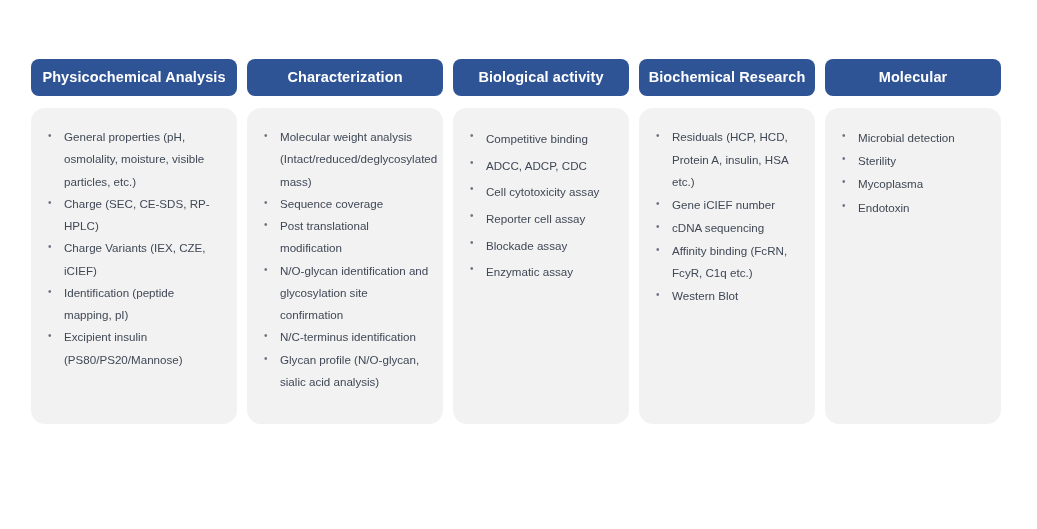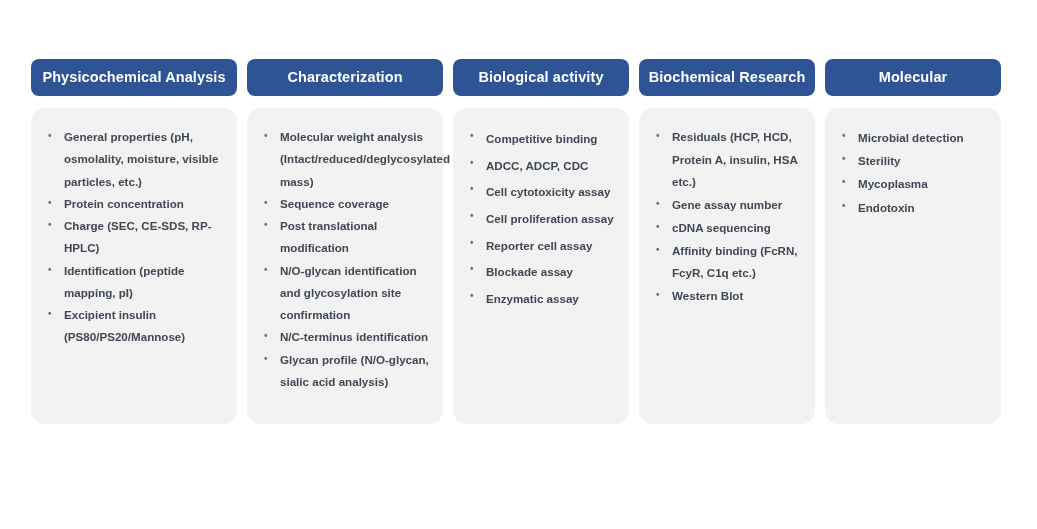--- a/index.html
+++ b/index.html
@@ -60,21 +60,20 @@
     line-height: 1.1;
     white-space: nowrap;
   }
 
   .col-body {
     margin-top: 12px;
     background: #f2f2f2;
     border-radius: 14px;
     padding: 18px 12px 18px 14px;
     min-height: 316px;
-    font-weight: bold;
   }
 
   .col-body.tall { min-height: 316px; }
 
   ul.bullets {
     list-style: none;
     margin: 0;
     padding: 0;
   }
 
@@ -108,22 +107,22 @@
 <body>
 
 <div id="board">
   <div class="columns">
 
     <div class="column c0">
       <div class="col-header">Physicochemical Analysis</div>
       <div class="col-body tall">
         <ul class="bullets">
           <li>General properties (pH, osmolality, moisture, visible particles, etc.)</li>
-          <li>Protein concentration</li>
           <li>Charge (SEC,  CE-SDS, RP-HPLC)</li>
+          <li>Charge Variants (IEX, CZE, iCIEF)</li>
           <li>Identification (peptide mapping, pI)</li>
           <li>Excipient insulin (PS80/PS20/Mannose)</li>
         </ul>
       </div>
     </div>
 
     <div class="column c1">
       <div class="col-header">Characterization</div>
       <div class="col-body tall">
         <ul class="bullets">
@@ -137,34 +136,33 @@
       </div>
     </div>
 
     <div class="column c2">
       <div class="col-header">Biological activity</div>
       <div class="col-body tall">
         <ul class="bullets">
           <li>Competitive binding</li>
           <li>ADCC, ADCP, CDC</li>
           <li>Cell cytotoxicity assay</li>
-          <li>Cell proliferation assay</li>
           <li>Reporter cell assay</li>
           <li>Blockade assay</li>
           <li>Enzymatic assay</li>
         </ul>
       </div>
     </div>
 
     <div class="column c3">
       <div class="col-header">Biochemical Research</div>
       <div class="col-body tall">
         <ul class="bullets">
           <li>Residuals (HCP, HCD, Protein A, insulin, HSA etc.)</li>
-          <li>Gene assay number</li>
+          <li>Gene iCIEF number</li>
           <li>cDNA sequencing</li>
           <li>Affinity binding (FcRN, FcyR, C1q etc.)</li>
           <li>Western Blot</li>
         </ul>
       </div>
     </div>
 
     <div class="column c4">
       <div class="col-header">Molecular</div>
       <div class="col-body tall">

